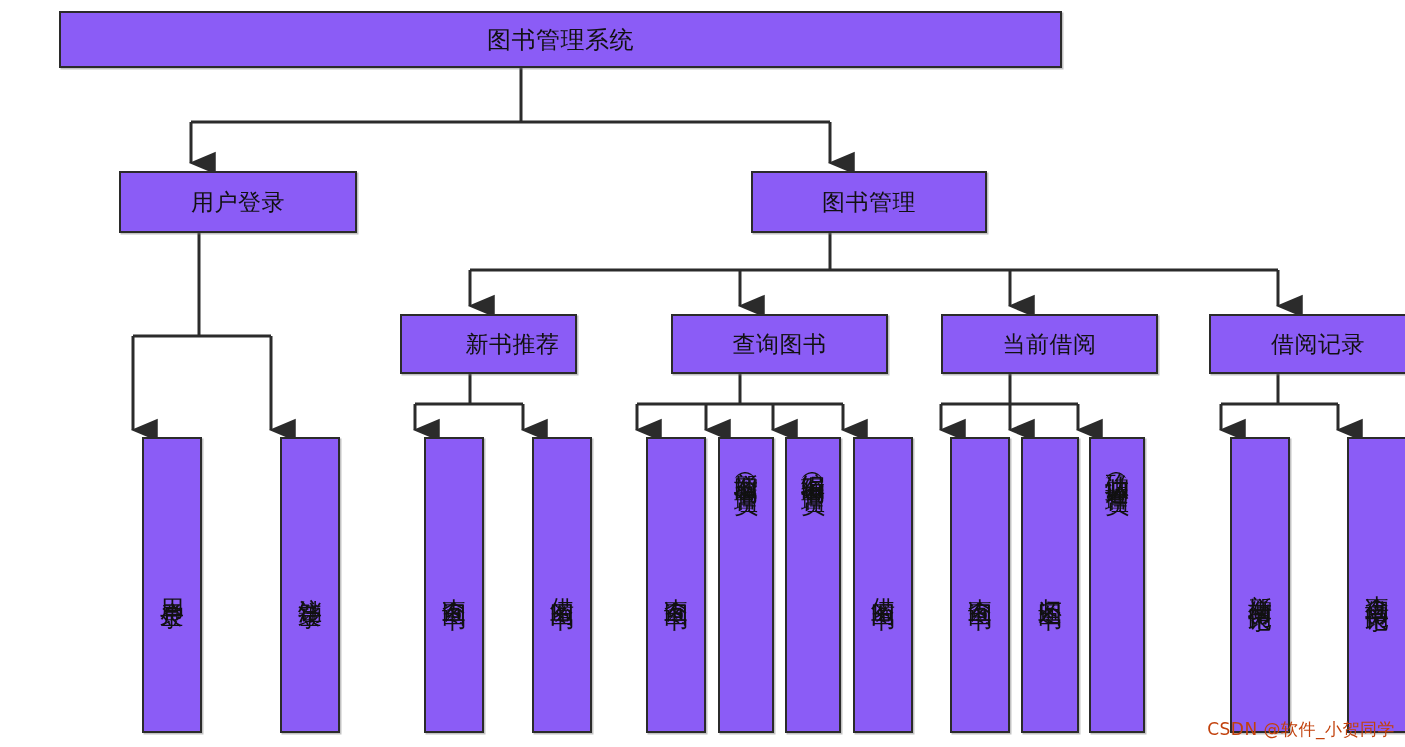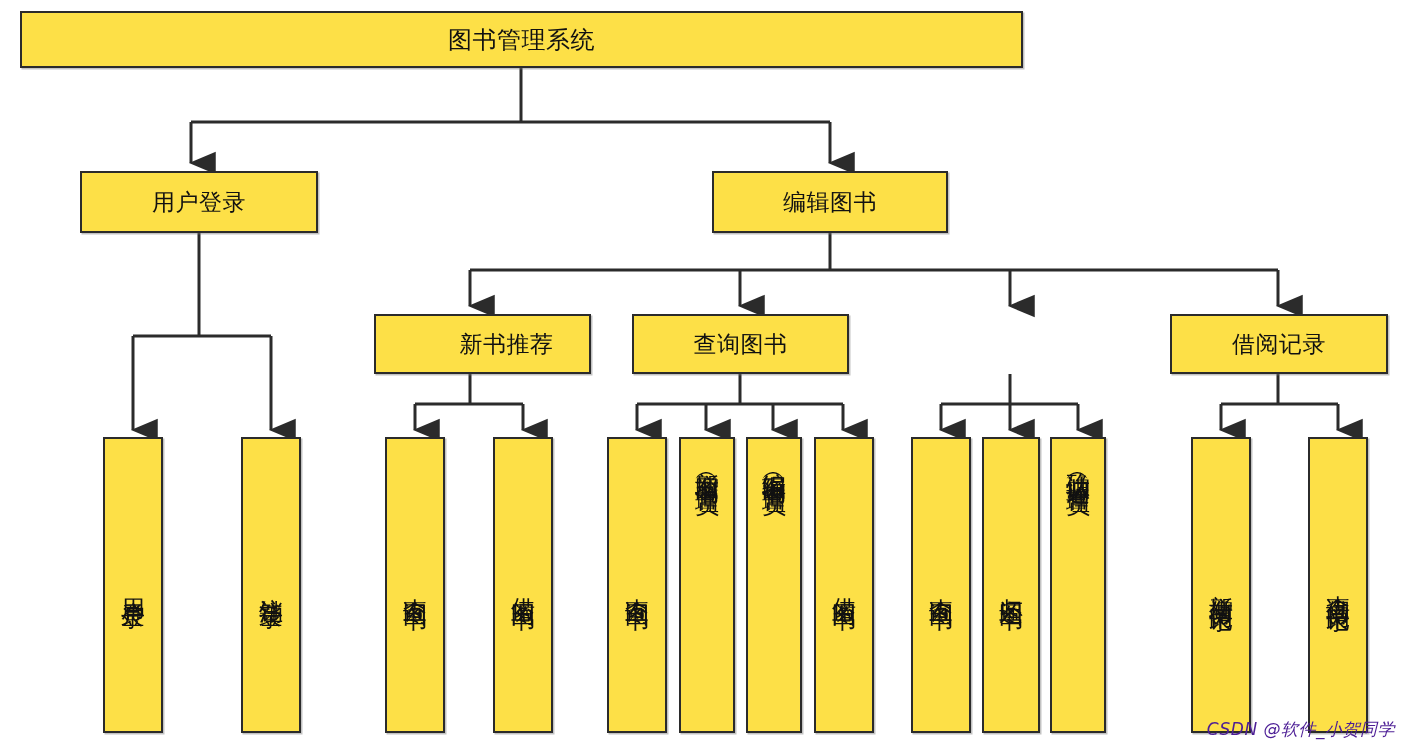--- a/index.html
+++ b/index.html
@@ -20,28 +20,29 @@
   #wires {
     position: absolute;
     left: 0; top: 0;
     width: 1405px;
     height: 747px;
     pointer-events: none;
   }
   .node {
     position: absolute;
     box-sizing: border-box;
-    background: #fde047;
+    background: #8b5cf6;
     border: 2.5px solid #2b2b2b;
     display: flex;
     align-items: center;
     justify-content: center;
     text-align: center;
     color: #111111;
     box-shadow: 1.5px 1.5px 0 rgba(120,120,120,0.45);
+    margin-left: 39px;
   }
   .node .lbl {
     display: block;
     line-height: 1.25;
     letter-spacing: 0.5px;
   }
   .node.horiz .lbl {
     font-size: 23px;
   }
   .node.root .lbl {
@@ -62,25 +63,24 @@
   }
   .node.vert.mid {
     align-items: center;
     padding-top: 0;
   }
   #watermark {
     position: absolute;
     right: 10px;
     bottom: 6px;
     font-size: 17px;
-    color: #4c1d95;
+    color: #c2410c;
     letter-spacing: 0.5px;
     white-space: nowrap;
     font-family: "DejaVu Sans", "Liberation Sans", sans-serif;
-    font-style: italic;
   }
 </style>
 </head>
 <body>
 
 <div id="canvas">
 
   <svg id="wires" viewBox="0 0 1405 747" xmlns="http://www.w3.org/2000/svg">
     <defs>
       <marker id="arw" viewBox="0 0 12 12" refX="6" refY="11" markerWidth="9" markerHeight="9" orient="auto-start-reverse">
@@ -134,28 +134,31 @@
   </svg>
 
   <div class="node root horiz" style="left:20px; top:11px; width:1003px; height:57px;">
     <span class="lbl">图书管理系统</span>
   </div>
 
   <div class="node horiz" style="left:80px; top:171px; width:238px; height:62px;">
     <span class="lbl">用户登录</span>
   </div>
   <div class="node horiz" style="left:712px; top:171px; width:236px; height:62px;">
-    <span class="lbl">编辑图书</span>
-  </div>
-
-  <div class="node horiz" style="left:374px; top:314px; width:217px; height:60px;padding-left:48px;">
+    <span class="lbl">图书管理</span>
+  </div>
+
+  <div class="node horiz" style="left:361px; top:314px; width:177px; height:60px;padding-left:48px;">
     <span class="lbl">新书推荐</span>
   </div>
   <div class="node horiz" style="left:632px; top:314px; width:217px; height:60px;">
     <span class="lbl">查询图书</span>
+  </div>
+  <div class="node horiz" style="left:902px; top:314px; width:217px; height:60px;">
+    <span class="lbl">当前借阅</span>
   </div>
   <div class="node horiz" style="left:1170px; top:314px; width:218px; height:60px;">
     <span class="lbl">借阅记录</span>
   </div>
 
   <div class="node vert mid" style="left:103px; top:437px; width:60px; height:296px;">
     <span class="lbl">用户登录</span>
   </div>
   <div class="node vert mid" style="left:241px; top:437px; width:60px; height:296px;">
     <span class="lbl">注销登录</span>

